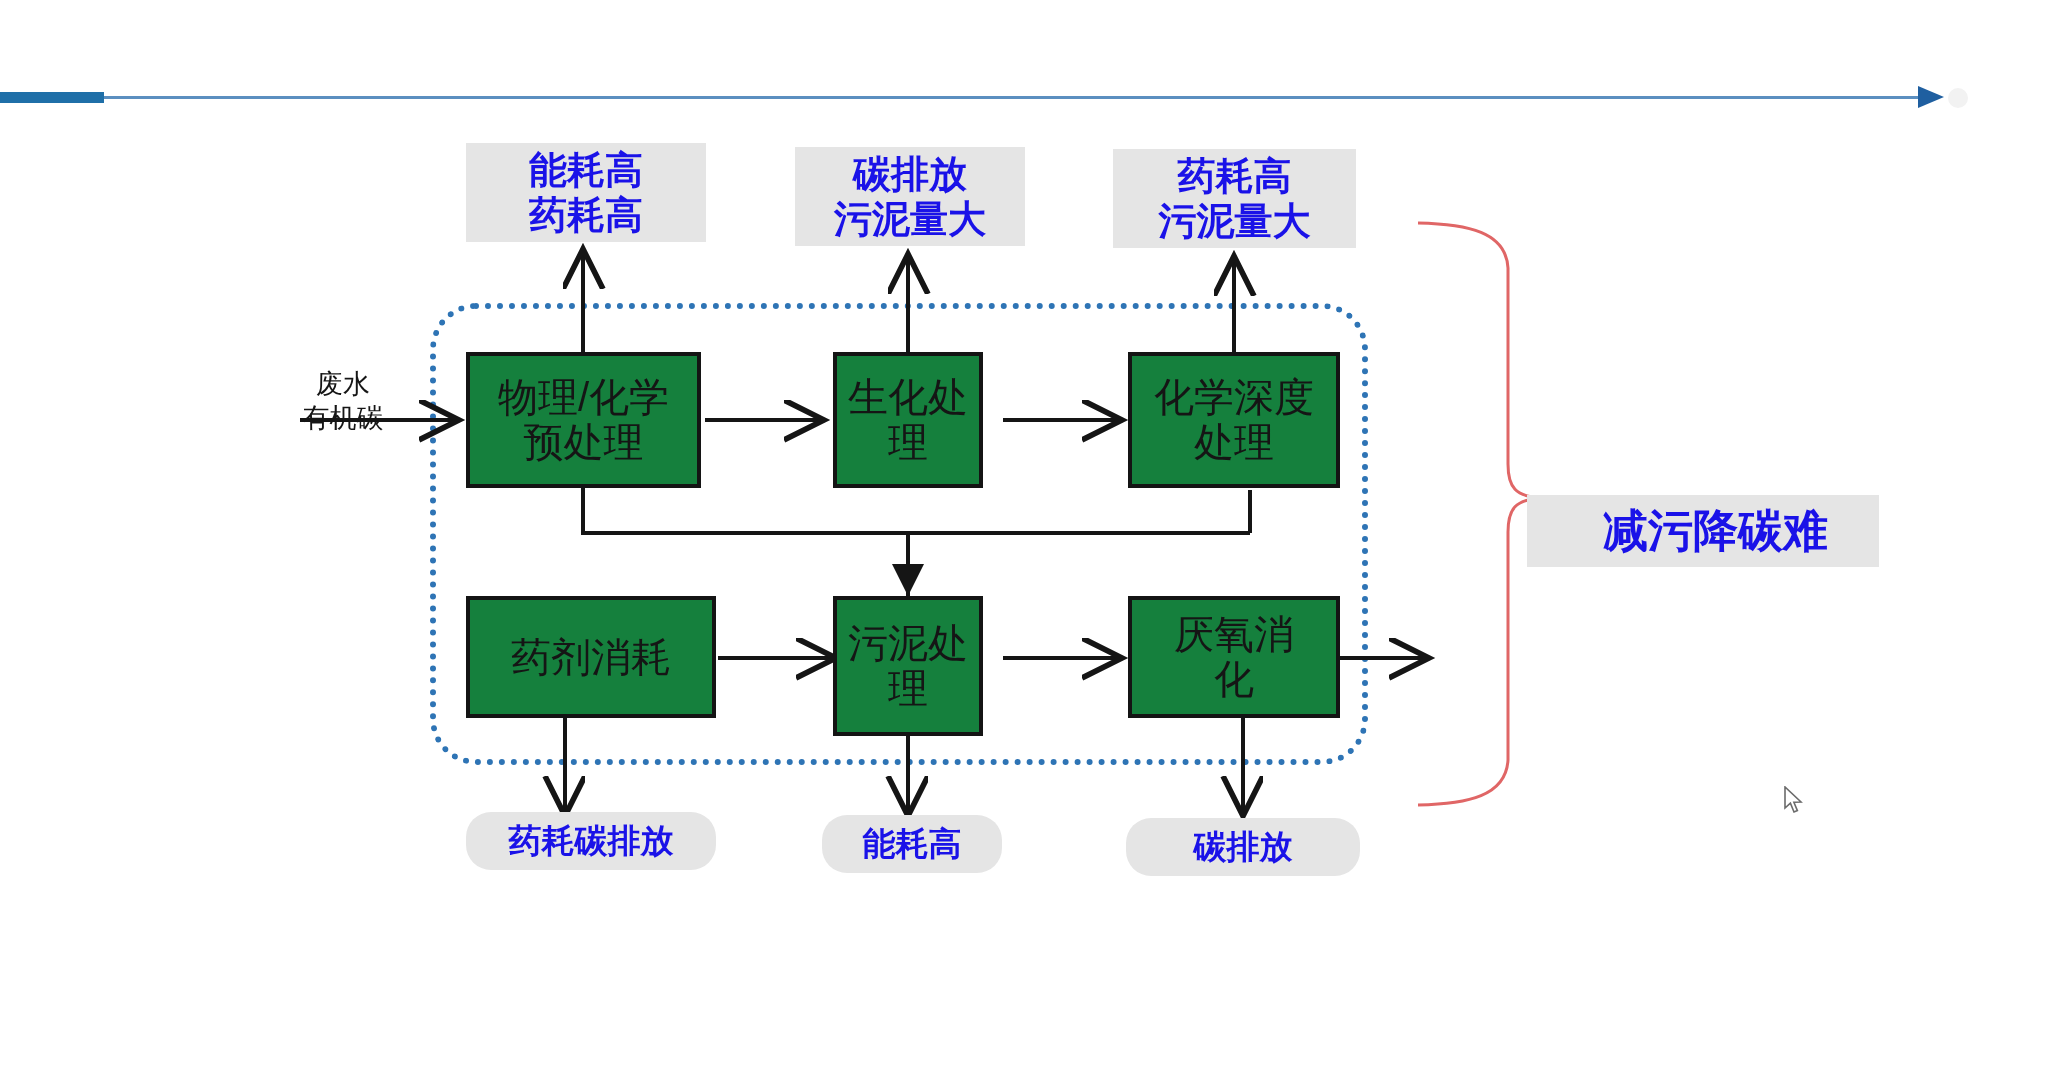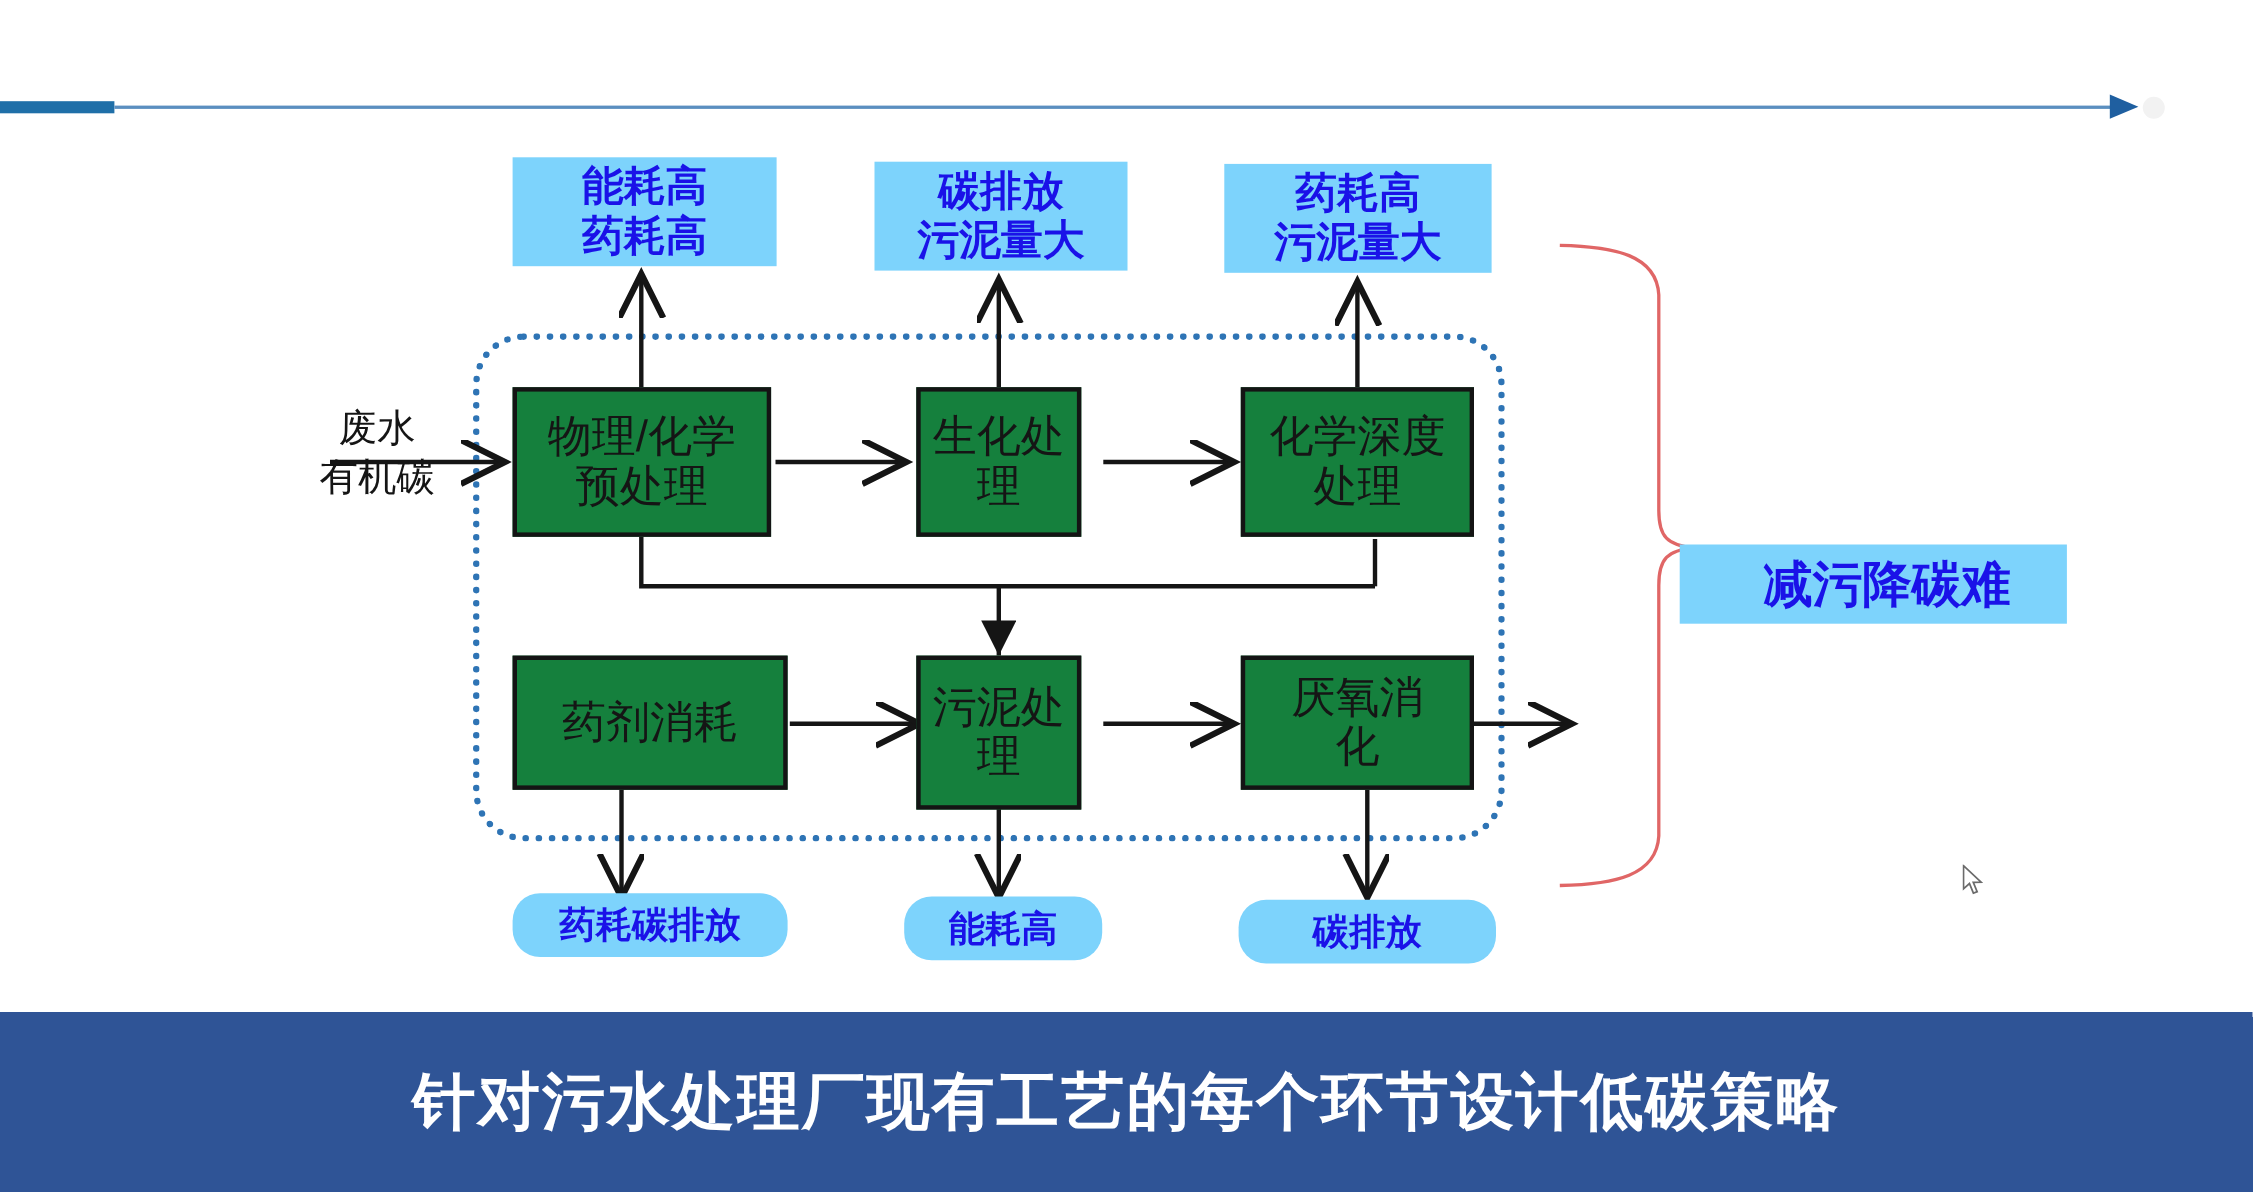--- a/index.html
+++ b/index.html
@@ -63,21 +63,21 @@
     font-weight: bold;
     color: #1F6FA8;
     letter-spacing: 1px;
     white-space: nowrap;
     line-height: 1.15;
   }
 
   
   .callout {
     position: absolute;
-    background: #7dd3fc;
+    background: #e5e5e5;
     color: #1A12E8;
     font-weight: bold;
     text-align: center;
     line-height: 1.16;
     white-space: pre-line;
     display: flex;
     align-items: center;
     justify-content: center;
   }
   .callout-top   { font-size: 38px; }
@@ -96,21 +96,21 @@
     align-items: center;
     justify-content: center;
     text-align: center;
     box-sizing: border-box;
   }
   .pbox span { display: block; padding: 0 4px; }
 
   
   .in-label {
     position: absolute;
-    font-size: 35px;
+    font-size: 27px;
     color: #151515;
     line-height: 1.25;
     text-align: center;
     white-space: pre-line;
   }
 
   
   .dotted-region {
     position: absolute;
     border: 6px dotted #2E74B5;
@@ -271,17 +271,14 @@
   <div class="callout callout-bot" style="left:466px; top:812px; width:250px; height:58px;">药耗碳排放</div>
   <div class="callout callout-bot" style="left:822px; top:815px; width:180px; height:58px;">能耗高</div>
   <div class="callout callout-bot" style="left:1126px; top:818px; width:234px; height:58px;">碳排放</div>
 
   <div class="callout callout-right" style="left:1527px; top:495px; width:327px; height:72px;padding-left:25px;">减污降碳难</div>
 
   <svg class="cursor" viewBox="0 0 22 30" xmlns="http://www.w3.org/2000/svg">
     <path d="M1,1 L1,22 L6.4,17.2 L10,26 L13.4,24.6 L9.9,16.2 L17,16 Z" fill="#ffffff" stroke="#6b6b6b" stroke-width="1.6"></path>
   </svg>
 
-  <div class="banner">
-    <div class="banner-text">针对污水处理厂现有工艺的每个环节设计低碳策略</div>
-  </div>
 
 </div>
 
 </body></html>

